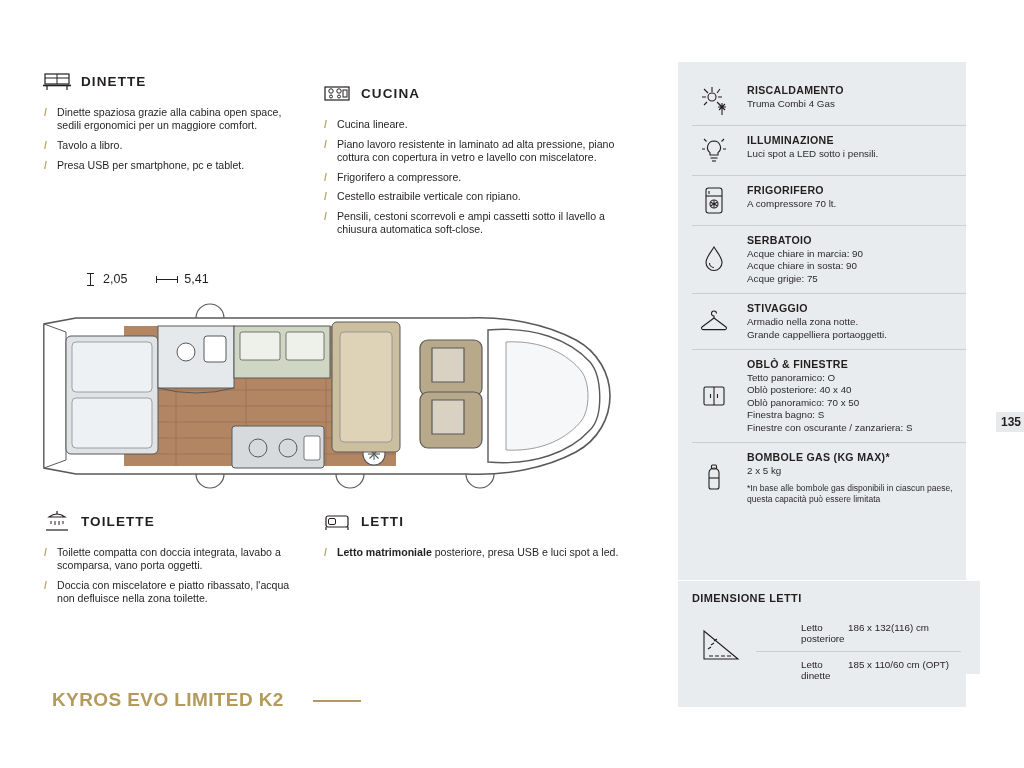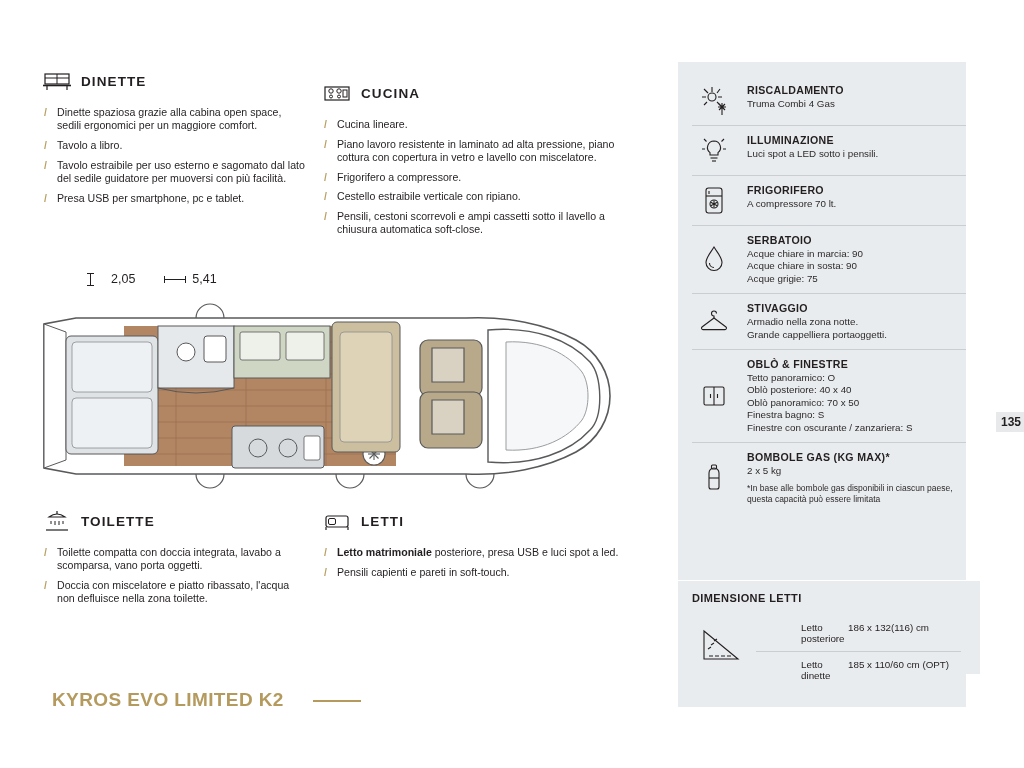--- a/index.html
+++ b/index.html
@@ -32,21 +32,21 @@
   }
   ul.bullets li:before {
     content:"/"; position:absolute; left:2px; top:0;
     color:#b99f62; font-weight:bold; font-size:10.5px;
   }
   ul.bullets li b { font-weight:bold; }
 
   
   .dims { position:absolute; left:66px; top:272px; display:flex; align-items:center; gap:13px;
           font-size:12.5px; color:#231f20; }
-  .dims .d1 { display:flex; align-items:center; gap:20px;padding-left:24px;}
+  .dims .d1 { display:flex; align-items:center; gap:12px;padding-left:24px;}
   .dims .d2 { display:flex; align-items:center; gap:6px;margin-left:16px;}
   .vbar { display:inline-block; width:1px; height:13px; background:#231f20; position:relative;}
   .vbar:before,.vbar:after{content:"";position:absolute;left:-3px;width:7px;height:1px;background:#231f20;}
   .vbar:before{top:0}.vbar:after{bottom:0}
   .hbar { display:inline-block; width:22px; height:1px; background:#231f20; position:relative;}
   .hbar:before,.hbar:after{content:"";position:absolute;top:-3px;height:7px;width:1px;background:#231f20;}
   .hbar:before{left:0}.hbar:after{right:0}
 
   
   .plan { position:absolute; left:36px; top:296px; width:600px; height:200px; }
@@ -109,21 +109,20 @@
             <line x1="1" y1="17.5" x2="29" y2="17.5" stroke="#231f20" stroke-width="1.6"></line>
             <line x1="5" y1="18" x2="5" y2="22" stroke="#231f20" stroke-width="1.2"></line>
             <line x1="25" y1="18" x2="25" y2="22" stroke="#231f20" stroke-width="1.2"></line>
           </svg>
         </span>
         <span class="feat-title">DINETTE</span>
       </div>
       <ul class="bullets">
         <li>Dinette spaziosa grazie alla cabina open space, sedili ergonomici per un maggiore comfort.</li>
         <li>Tavolo a libro.</li>
-        <li>Tavolo estraibile per uso esterno e sagomato dal lato del sedile guidatore per muoversi con più facilità.</li>
         <li>Presa USB per smartphone, pc e tablet.</li>
       </ul>
     </div>
 
     <div class="feat-block" style="left:322px; top:80px; width:320px;">
       <div class="feat-head">
         <span class="feat-icon">
           <svg viewBox="0 0 30 26" width="30" height="26">
             <rect x="3" y="7" width="24" height="13" fill="none" stroke="#231f20" stroke-width="1.2"></rect>
             <circle cx="9" cy="11" r="2.2" fill="none" stroke="#231f20" stroke-width="1"></circle>
@@ -251,21 +250,20 @@
             <rect x="4" y="8" width="22" height="11" rx="2" fill="none" stroke="#231f20" stroke-width="1.2"></rect>
             <rect x="6.5" y="10.5" width="7" height="6" rx="1.5" fill="none" stroke="#231f20" stroke-width="1"></rect>
             <line x1="4" y1="19" x2="4" y2="22" stroke="#231f20" stroke-width="1.2"></line>
             <line x1="26" y1="19" x2="26" y2="22" stroke="#231f20" stroke-width="1.2"></line>
           </svg>
         </span>
         <span class="feat-title">LETTI</span>
       </div>
       <ul class="bullets">
         <li><b>Letto matrimoniale</b> posteriore, presa USB e luci spot a led.</li>
-        <li>Pensili capienti e pareti in soft-touch.</li>
       </ul>
     </div>
 
     <div class="model-title">KYROS EVO LIMITED K2</div>
     <div class="model-rule"></div>
   </div>
 
   <div class="right">
     <div class="inner">
 

